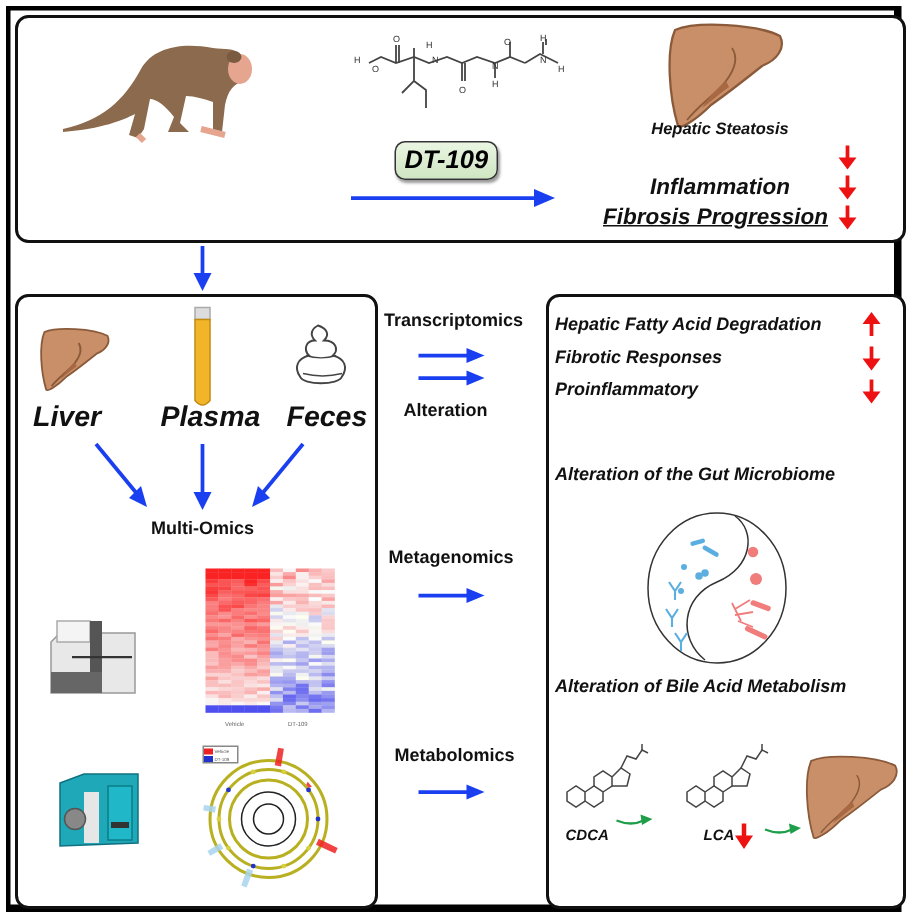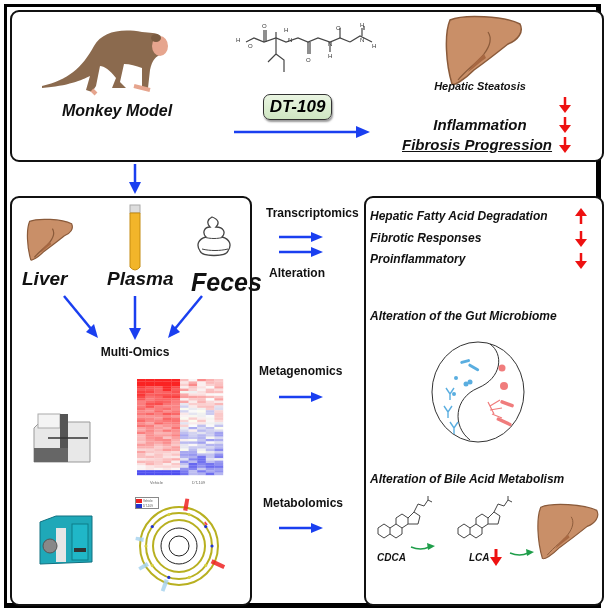--- a/index.html
+++ b/index.html
@@ -19,21 +19,20 @@
 
 <div class="box" style="left:10px;top:10px;width:594px;height:152px;"></div>
 
 <svg style="left:38px;top:20px;" width="140" height="76" viewBox="0 0 140 76">
   <path d="M4 66 C30 60 44 48 56 26 C64 12 82 8 104 12 C112 13 118 12 122 16 C128 20 128 28 124 34 C118 36 114 40 112 50 L110 68 L104 68 L104 48 C98 46 92 44 86 44 L82 62 L88 68 L74 68 L78 58 C72 50 66 46 62 46 L58 66 L54 72 L48 70 L52 56 C44 60 30 66 4 68 Z" fill="#8b6a4e"></path>
   <ellipse cx="122" cy="26" rx="8" ry="10" fill="#e6a58e"></ellipse>
   <ellipse cx="118" cy="18" rx="5" ry="4" fill="#7a5b40"></ellipse>
   <path d="M96 66 L112 70 M54 70 L58 74" stroke="#e6a58e" stroke-width="4"></path>
 </svg>
 <div class="t it center" style="left:52px;top:100px;width:130px;font-size:16px;line-height:21px;">
-  <div>Monkey Model</div>
 </div>
 
 <svg style="left:232px;top:22px;" width="150" height="60" viewBox="0 0 150 60">
   <g stroke="#444" stroke-width="1.2" fill="none">
     <path d="M14 20 L22 16 L32 20 L44 16 L54 20 L66 16 L76 20 L86 16 L98 20 L108 16 L118 20"></path>
     <path d="M32 20 L32 8"></path>
       <path d="M34 20 L34 8"></path>
     <path d="M44 16 L44 10"></path>
     <path d="M76 20 L76 32"></path>
       <path d="M78 20 L78 32"></path>
@@ -104,21 +103,21 @@
   <rect x="2" y="0" width="10" height="8" fill="#ddd" stroke="#aaa"></rect>
   <path d="M2 8 L12 8 L12 62 Q7 68 2 62 Z" fill="#f2b52a" stroke="#c48b10"></path>
 </svg>
 <svg style="left:196px;top:215px;" width="36" height="44" viewBox="0 0 36 44">
   <path d="M16 2 C22 4 24 8 20 12 C28 12 30 18 26 22 C34 24 36 30 32 36 C30 42 6 42 4 36 C0 30 2 24 10 22 C6 18 8 12 14 12 C10 8 12 4 16 2 Z" fill="#fff" stroke="#444" stroke-width="1.3"></path>
   <path d="M8 22 C14 24 22 24 28 22 M6 34 C14 36 24 36 32 34" stroke="#444" stroke-width="1" fill="none"></path>
 </svg>
 
 <div class="t it" style="left:22px;top:268px;font-size:19px;">Liver</div>
 <div class="t it" style="left:107px;top:268px;font-size:19px;">Plasma</div>
-<div class="t it" style="left:191px;top:268px;font-size:25px;">Feces</div>
+<div class="t it" style="left:191px;top:268px;font-size:19px;">Feces</div>
 
 <svg style="left:60px;top:292px;" width="150" height="50" viewBox="0 0 150 50">
   <g stroke="#1a3ff0" stroke-width="2.5" fill="#1a3ff0">
     <line x1="4" y1="4" x2="32" y2="38"></line>
       <polygon points="38,46 26,40 34,32" stroke="none"></polygon>
     <line x1="75" y1="4" x2="75" y2="38"></line>
       <polygon points="69,36 81,36 75,48" stroke="none"></polygon>
     <line x1="142" y1="4" x2="114" y2="38"></line>
       <polygon points="108,46 112,32 120,40" stroke="none"></polygon>
   </g>
@@ -573,21 +572,21 @@
   <div style="display:flex;align-items:center;height:5px;">
       <span style="width:6px;height:4px;background:#e22;display:inline-block;"></span>
       <span style="font-size:3px;color:#555;margin-left:1px;">Vehicle</span>
     </div>
   <div style="display:flex;align-items:center;height:5px;">
       <span style="width:6px;height:4px;background:#23c;display:inline-block;"></span>
       <span style="font-size:3px;color:#555;margin-left:1px;">DT-109</span>
     </div>
 </div>
 
-<div class="t" style="left:256px;top:206px;font-size:12px;margin-left:10px;">Transcriptomics</div>
+<div class="t" style="left:256px;top:206px;font-size:12px;">Transcriptomics</div>
 <svg style="left:279px;top:232px;" width="44" height="10" viewBox="0 0 44 10">
     <line x1="0" y1="5" x2="34" y2="5" stroke="#1a3ff0" stroke-width="2.5"></line>
     <polygon points="44,5 32,0 32,10" fill="#1a3ff0"></polygon>
   </svg>
 <svg style="left:279px;top:247px;" width="44" height="10" viewBox="0 0 44 10">
     <line x1="0" y1="5" x2="34" y2="5" stroke="#1a3ff0" stroke-width="2.5"></line>
     <polygon points="44,5 32,0 32,10" fill="#1a3ff0"></polygon>
   </svg>
 <div class="t" style="left:269px;top:266px;font-size:12px;">Alteration</div>
 
@@ -639,21 +638,21 @@
   </g>
   <g fill="#f07c7c">
     <circle cx="72" cy="28" r="3.5"></circle>
       <circle cx="74" cy="46" r="4"></circle>
     <path d="M60 66 l10 -6 M60 70 l12 -2 M62 74 l10 4 M58 62 l6 12" stroke="#f07c7c" stroke-width="1.2"></path>
     <rect x="70" y="62" width="14" height="3.5" rx="1.5" transform="rotate(20 77 64)"></rect>
     <rect x="66" y="80" width="16" height="3.5" rx="1.5" transform="rotate(25 74 82)"></rect>
   </g>
 </svg>
 
-<div class="t it" style="left:370px;top:472px;font-size:12px;">Alteration of Bile Acid Metabolism</div>
+<div class="t it" style="left:370px;top:450px;font-size:12px;">Alteration of Bile Acid Metabolism</div>
 
 <svg style="left:372px;top:496px;" width="68" height="42" viewBox="0 0 68 42">
   <g stroke="#444" stroke-width="1" fill="none">
     <path d="M6 32 L12 28 L18 32 L18 38 L12 42 L6 38 Z"></path>
     <path d="M18 32 L24 28 L30 32 L30 38 L24 42 L18 38"></path>
     <path d="M24 28 L24 22 L30 18 L36 22 L36 28 L30 32"></path>
     <path d="M36 22 L42 16 L48 20 L46 28 L36 28"></path>
     <path d="M42 16 L46 8 L52 10 L56 4 L60 6"></path>
     <path d="M56 4 L56 0"></path>
   </g>

